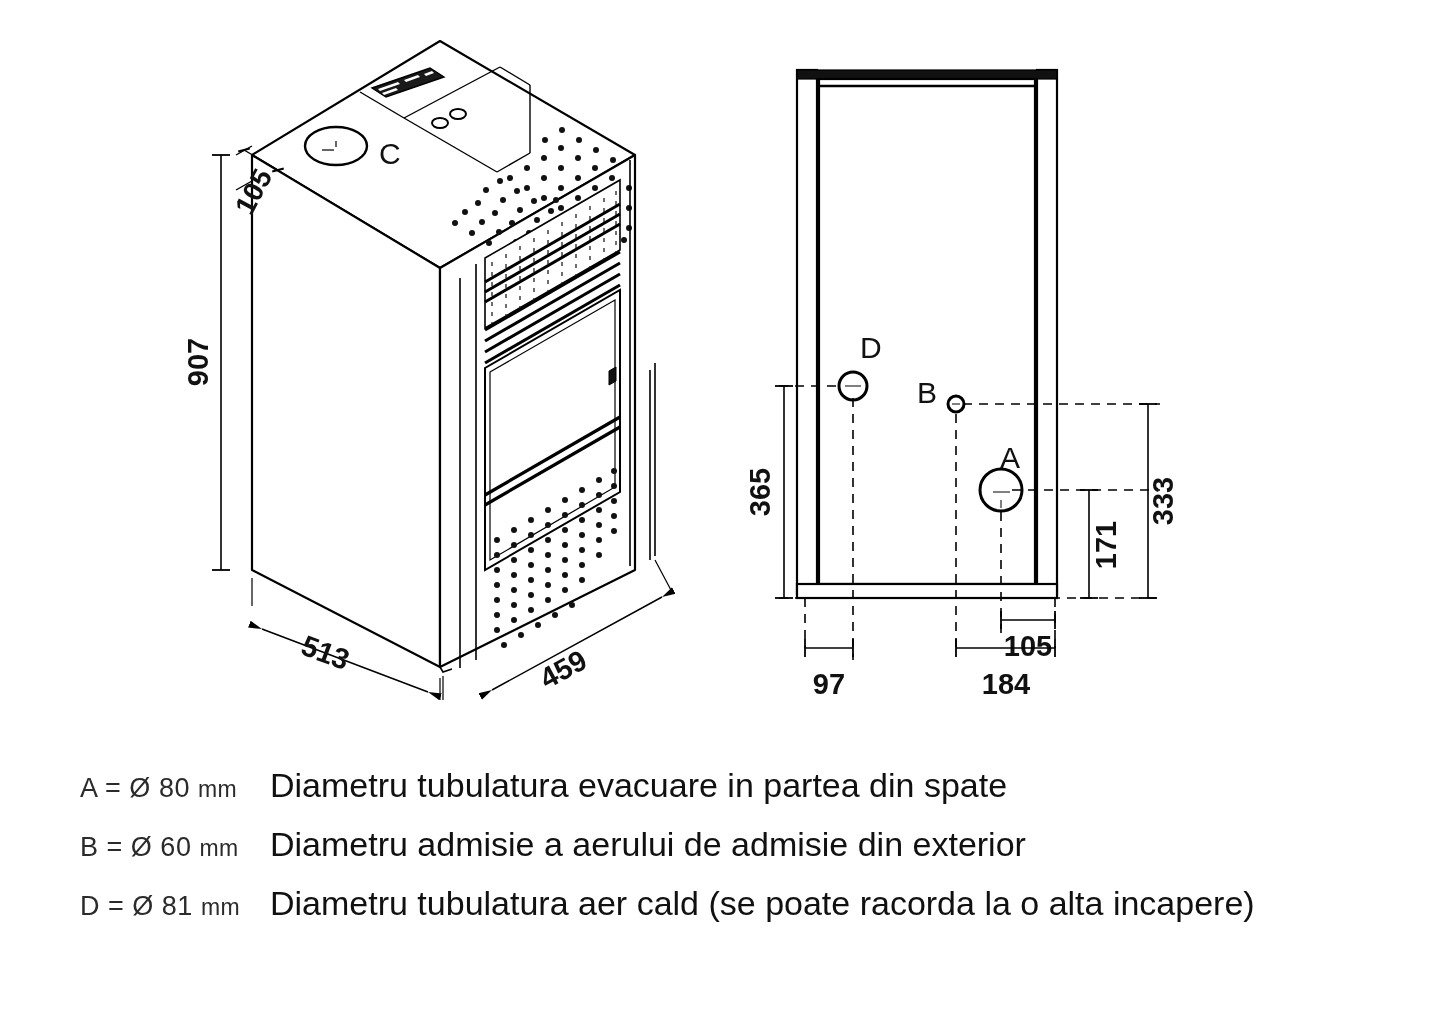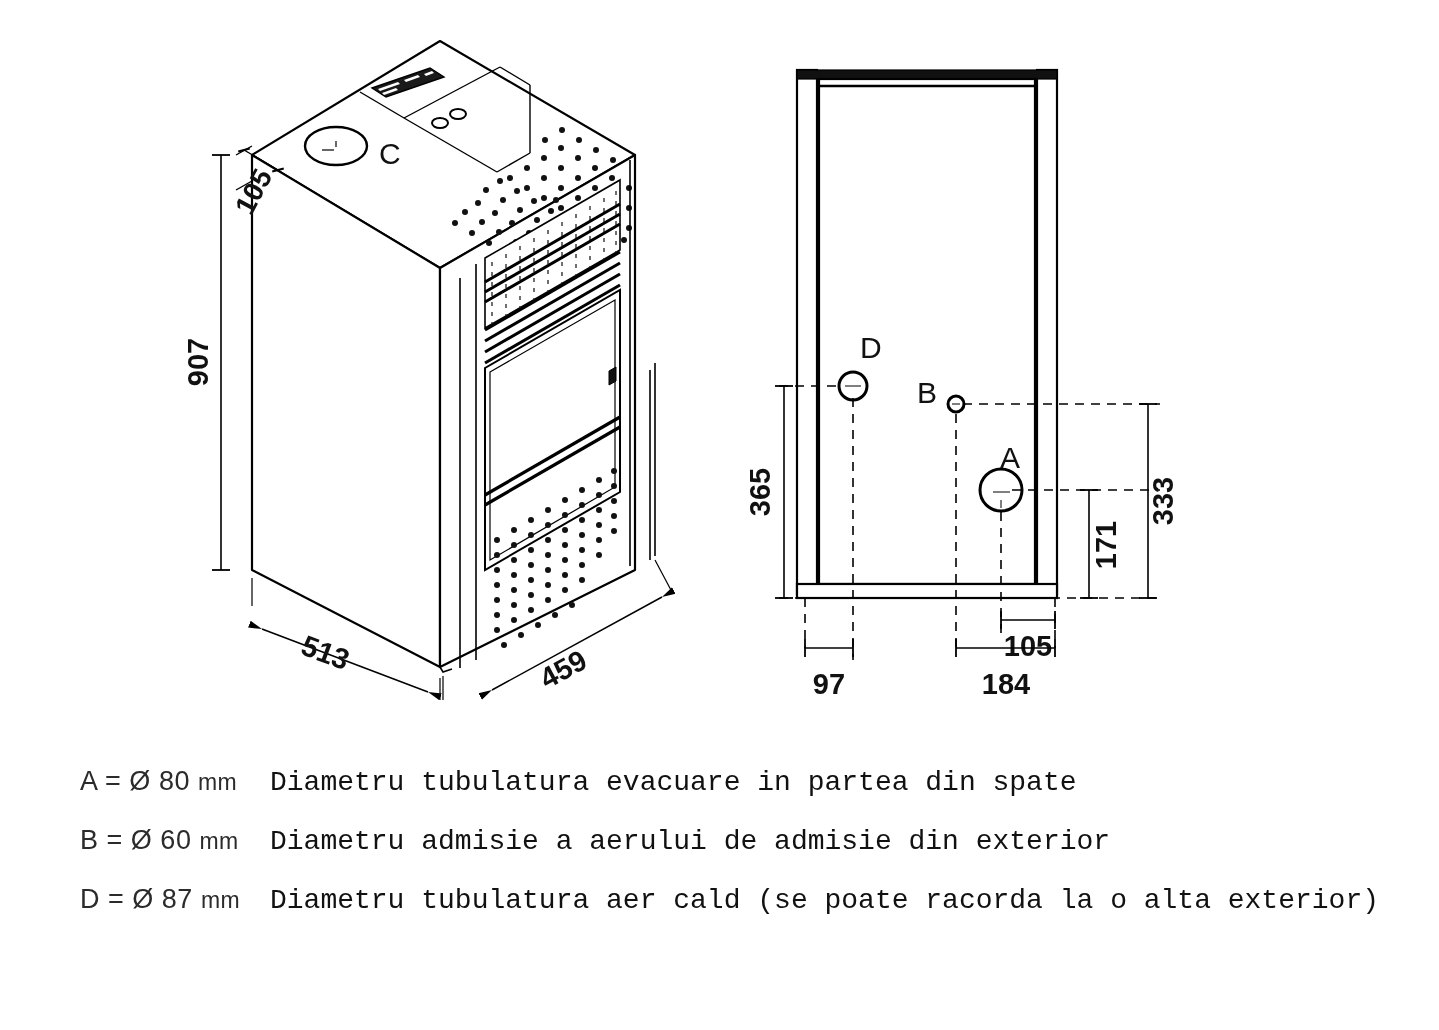--- a/index.html
+++ b/index.html
@@ -47,22 +47,22 @@
     color: #2b2b2b;
     letter-spacing: 0.5px;
     white-space: nowrap;
     width: 190px;
     flex: 0 0 190px;
   }
   .legend-code .mm {
     font-size: 23px;
   }
   .legend-desc {
-    font-family: Liberation Mono, monospace;
-    font-size: 28px;
+    font-family: Liberation Sans, sans-serif;
+    font-size: 34px;
     color: #111111;
     white-space: nowrap;
   }
 </style>
 </head>
 <body>
 
 <div id="drawing-root">
 
   <svg class="canvas" viewBox="0 0 1439 1030">
@@ -459,18 +459,18 @@
       <span class="legend-desc">Diametru tubulatura evacuare in partea din spate</span>
     </div>
 
     <div class="legend-row">
       <span class="legend-code"><span>B</span> <span>=</span> <span>Ø</span> <span>60</span> <span class="mm">mm</span></span>
       <span class="legend-desc">Diametru admisie a aerului de admisie din exterior</span>
     </div>
 
 
     <div class="legend-row">
-      <span class="legend-code"><span>D</span> <span>=</span> <span>Ø</span> <span>87</span> <span class="mm">mm</span></span>
-      <span class="legend-desc">Diametru tubulatura aer cald (se poate racorda la o alta exterior)</span>
+      <span class="legend-code"><span>D</span> <span>=</span> <span>Ø</span> <span>81</span> <span class="mm">mm</span></span>
+      <span class="legend-desc">Diametru tubulatura aer cald (se poate racorda la o alta incapere)</span>
     </div>
 
   </div>
 </div>
 
 </body></html>

